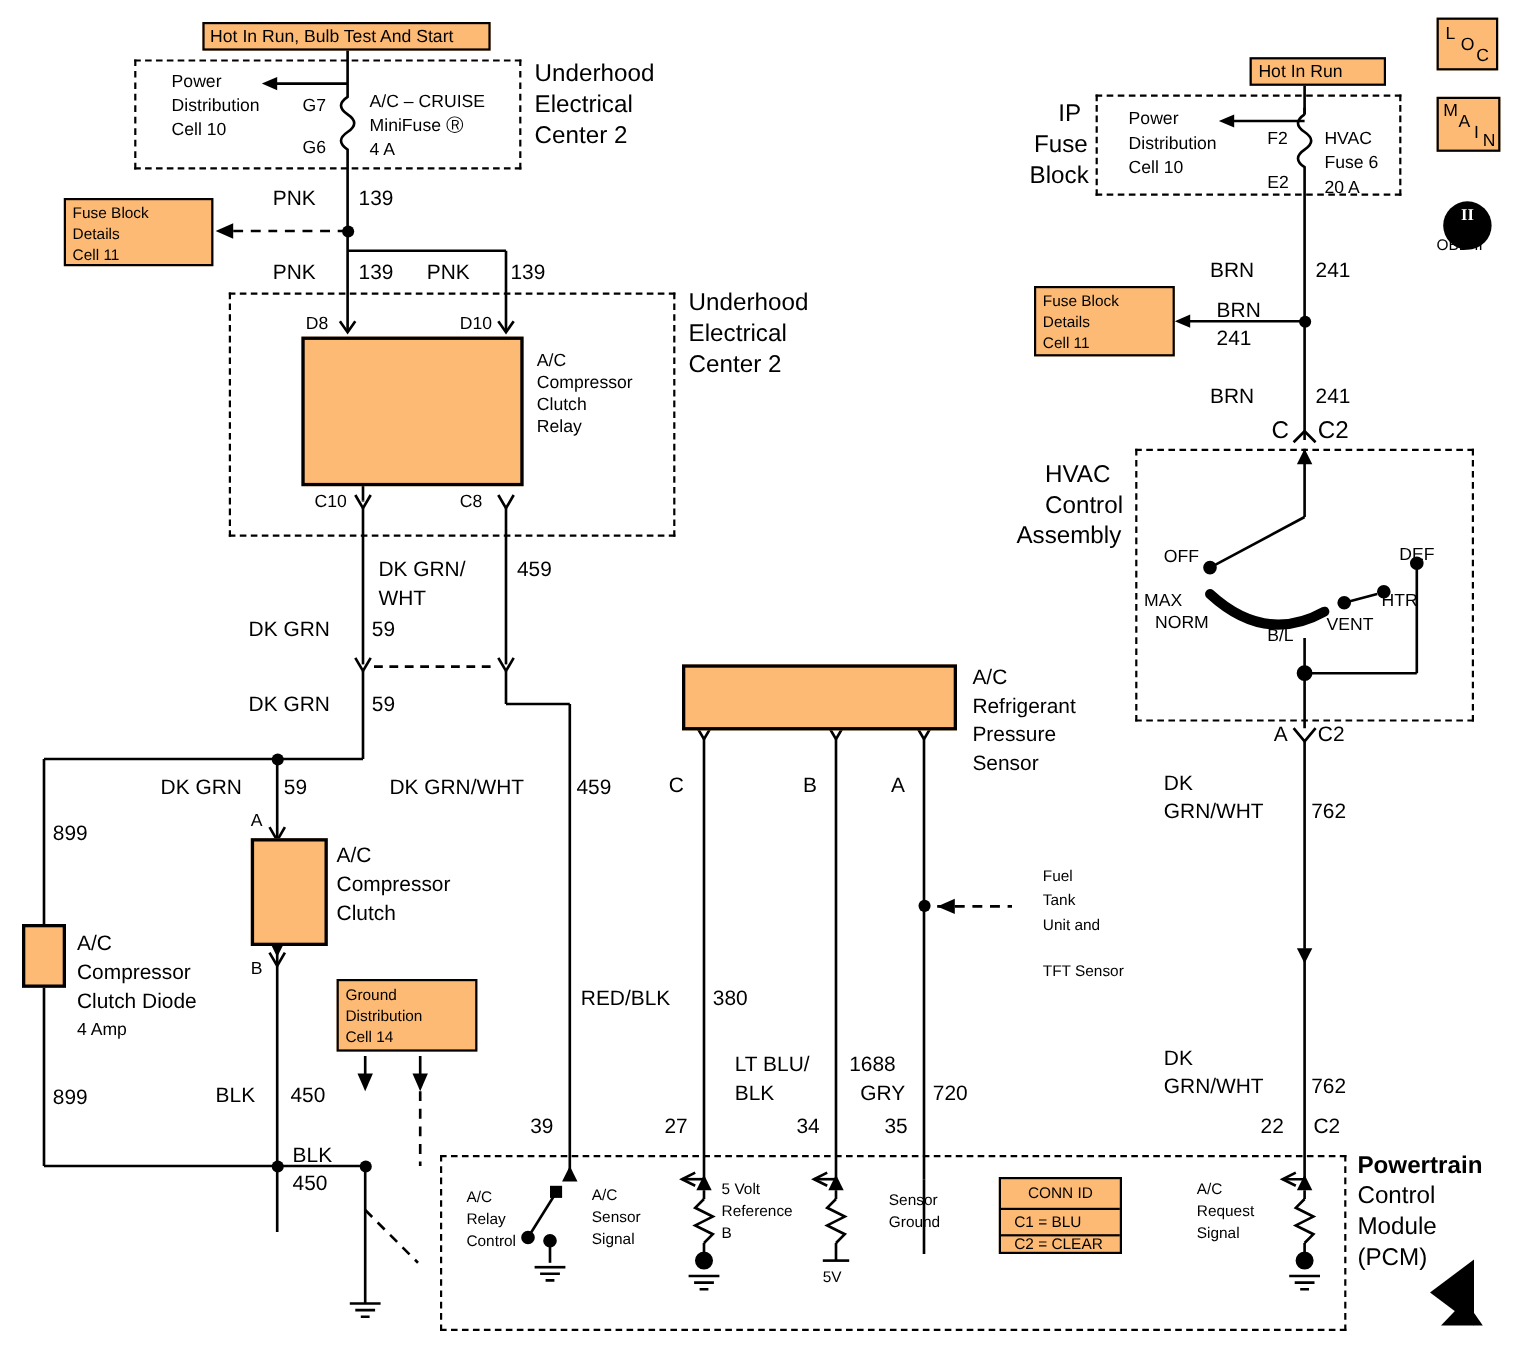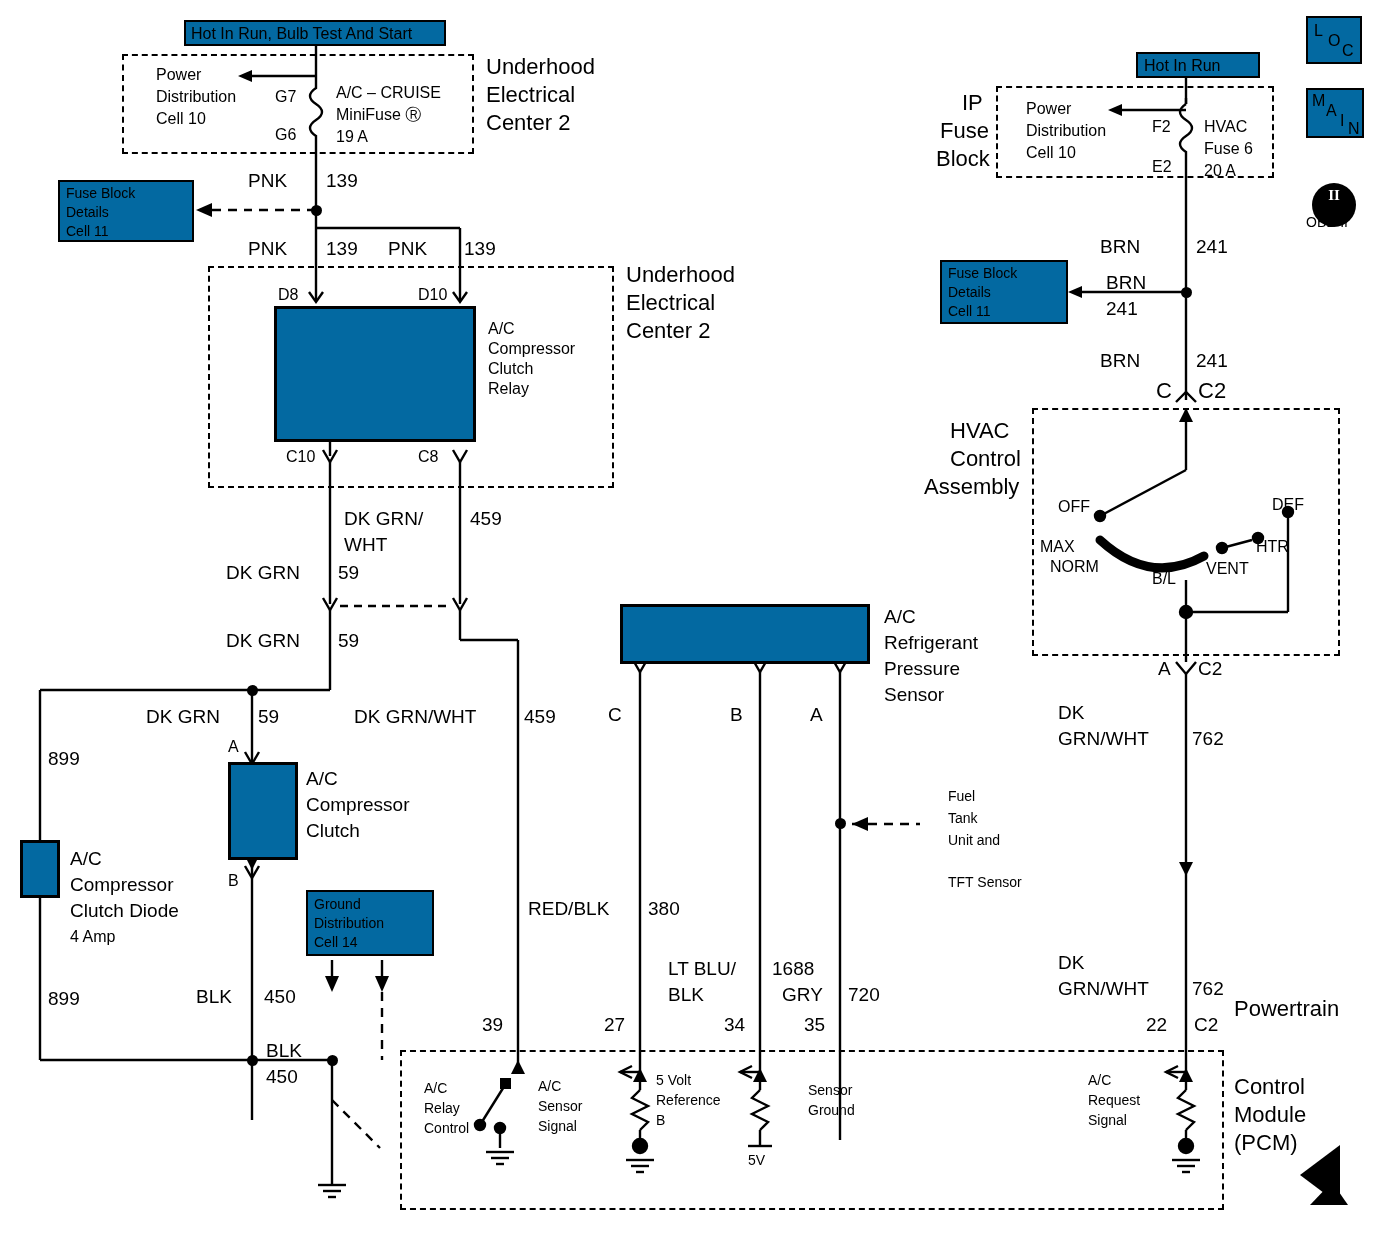--- a/index.html
+++ b/index.html
@@ -24,21 +24,21 @@
     line-height: 21px;
     white-space: pre;
     color: #000;
   }
   .lbl.sm { font-size: 16px; line-height: 18px; }
   .lbl.xs { font-size: 14px; line-height: 16px; }
   .lbl.big { font-size: 22px; line-height: 25px; }
   .box {
     position: absolute;
     border: 2px solid #000;
-    background: #0369a1;
+    background: #fdba74;
     box-sizing: border-box;
   }
   .boxthick { border-width: 3px; }
   .dash {
     position: absolute;
     border: 2px dashed #000;
     background: transparent;
     box-sizing: border-box;
   }
   .dot {
@@ -295,21 +295,21 @@
 
   <div class="lbl sm" style="left:156px; top:66px;">Power</div>
   <div class="lbl sm" style="left:156px; top:88px;">Distribution</div>
   <div class="lbl sm" style="left:156px; top:110px;">Cell 10</div>
 
   <div class="lbl sm" style="left:275px; top:88px;">G7</div>
   <div class="lbl sm" style="left:275px; top:126px;">G6</div>
 
   <div class="lbl sm" style="left:336px; top:84px;">A/C – CRUISE</div>
   <div class="lbl sm" style="left:336px; top:106px;">MiniFuse Ⓡ</div>
-  <div class="lbl sm" style="left:336px; top:128px;">19 A</div>
+  <div class="lbl sm" style="left:336px; top:128px;">4 A</div>
 
   <div class="box" style="left:58px; top:180px; width:136px; height:62px;">
     <div class="lbl xs" style="left:6px; top:3px;">Fuse Block</div>
     <div class="lbl xs" style="left:6px; top:22px;">Details</div>
     <div class="lbl xs" style="left:6px; top:41px;">Cell 11</div>
   </div>
 
   <div class="lbl" style="left:248px; top:170px;">PNK</div>
   <div class="lbl" style="left:326px; top:170px;">139</div>
   <div class="lbl" style="left:248px; top:238px;">PNK</div>
@@ -476,21 +476,21 @@
   <div class="lbl" style="left:1058px; top:702px;">DK</div>
   <div class="lbl" style="left:1058px; top:728px;">GRN/WHT</div>
   <div class="lbl" style="left:1192px; top:728px;">762</div>
 
   <div class="lbl" style="left:1058px; top:952px;">DK</div>
   <div class="lbl" style="left:1058px; top:978px;">GRN/WHT</div>
   <div class="lbl" style="left:1192px; top:978px;">762</div>
 
   <div class="dash" style="left:400px; top:1050px; width:824px; height:160px;"></div>
 
-  <div class="lbl big" style="left:1234px; top:996px;">Powertrain</div>
+  <div class="lbl big" style="left:1234px; top:1046px;font-weight:bold;">Powertrain</div>
   <div class="lbl big" style="left:1234px; top:1074px;">Control</div>
   <div class="lbl big" style="left:1234px; top:1102px;">Module</div>
   <div class="lbl big" style="left:1234px; top:1130px;">(PCM)</div>
 
   <div class="lbl" style="left:482px; top:1014px;">39</div>
   <div class="lbl" style="left:604px; top:1014px;">27</div>
   <div class="lbl" style="left:724px; top:1014px;">34</div>
   <div class="lbl" style="left:804px; top:1014px;">35</div>
   <div class="lbl" style="left:1146px; top:1014px;">22</div>
   <div class="lbl" style="left:1194px; top:1014px;">C2</div>
@@ -509,14 +509,21 @@
 
   <div class="lbl xs" style="left:808px; top:1082px;">Sensor</div>
   <div class="lbl xs" style="left:808px; top:1102px;">Ground</div>
 
   <div class="lbl xs" style="left:1088px; top:1072px;">A/C</div>
   <div class="lbl xs" style="left:1088px; top:1092px;">Request</div>
   <div class="lbl xs" style="left:1088px; top:1112px;">Signal</div>
 
   <div class="lbl xs" style="left:748px; top:1152px;">5V</div>
 
+  <div class="box" style="left:908px; top:1070px; width:112px; height:70px;">
+    <div class="lbl xs ctr" style="left:0; top:4px; width:108px;">CONN ID</div>
+    <div style="position:absolute; left:0; top:26px; width:108px; border-top:2px solid #000;"></div>
+    <div class="lbl xs" style="left:12px; top:30px;">C1 = BLU</div>
+    <div style="position:absolute; left:0; top:50px; width:108px; border-top:2px solid #000;"></div>
+    <div class="lbl xs" style="left:12px; top:50px;">C2 = CLEAR</div>
+  </div>
 
 </div>
 
 </body></html>

